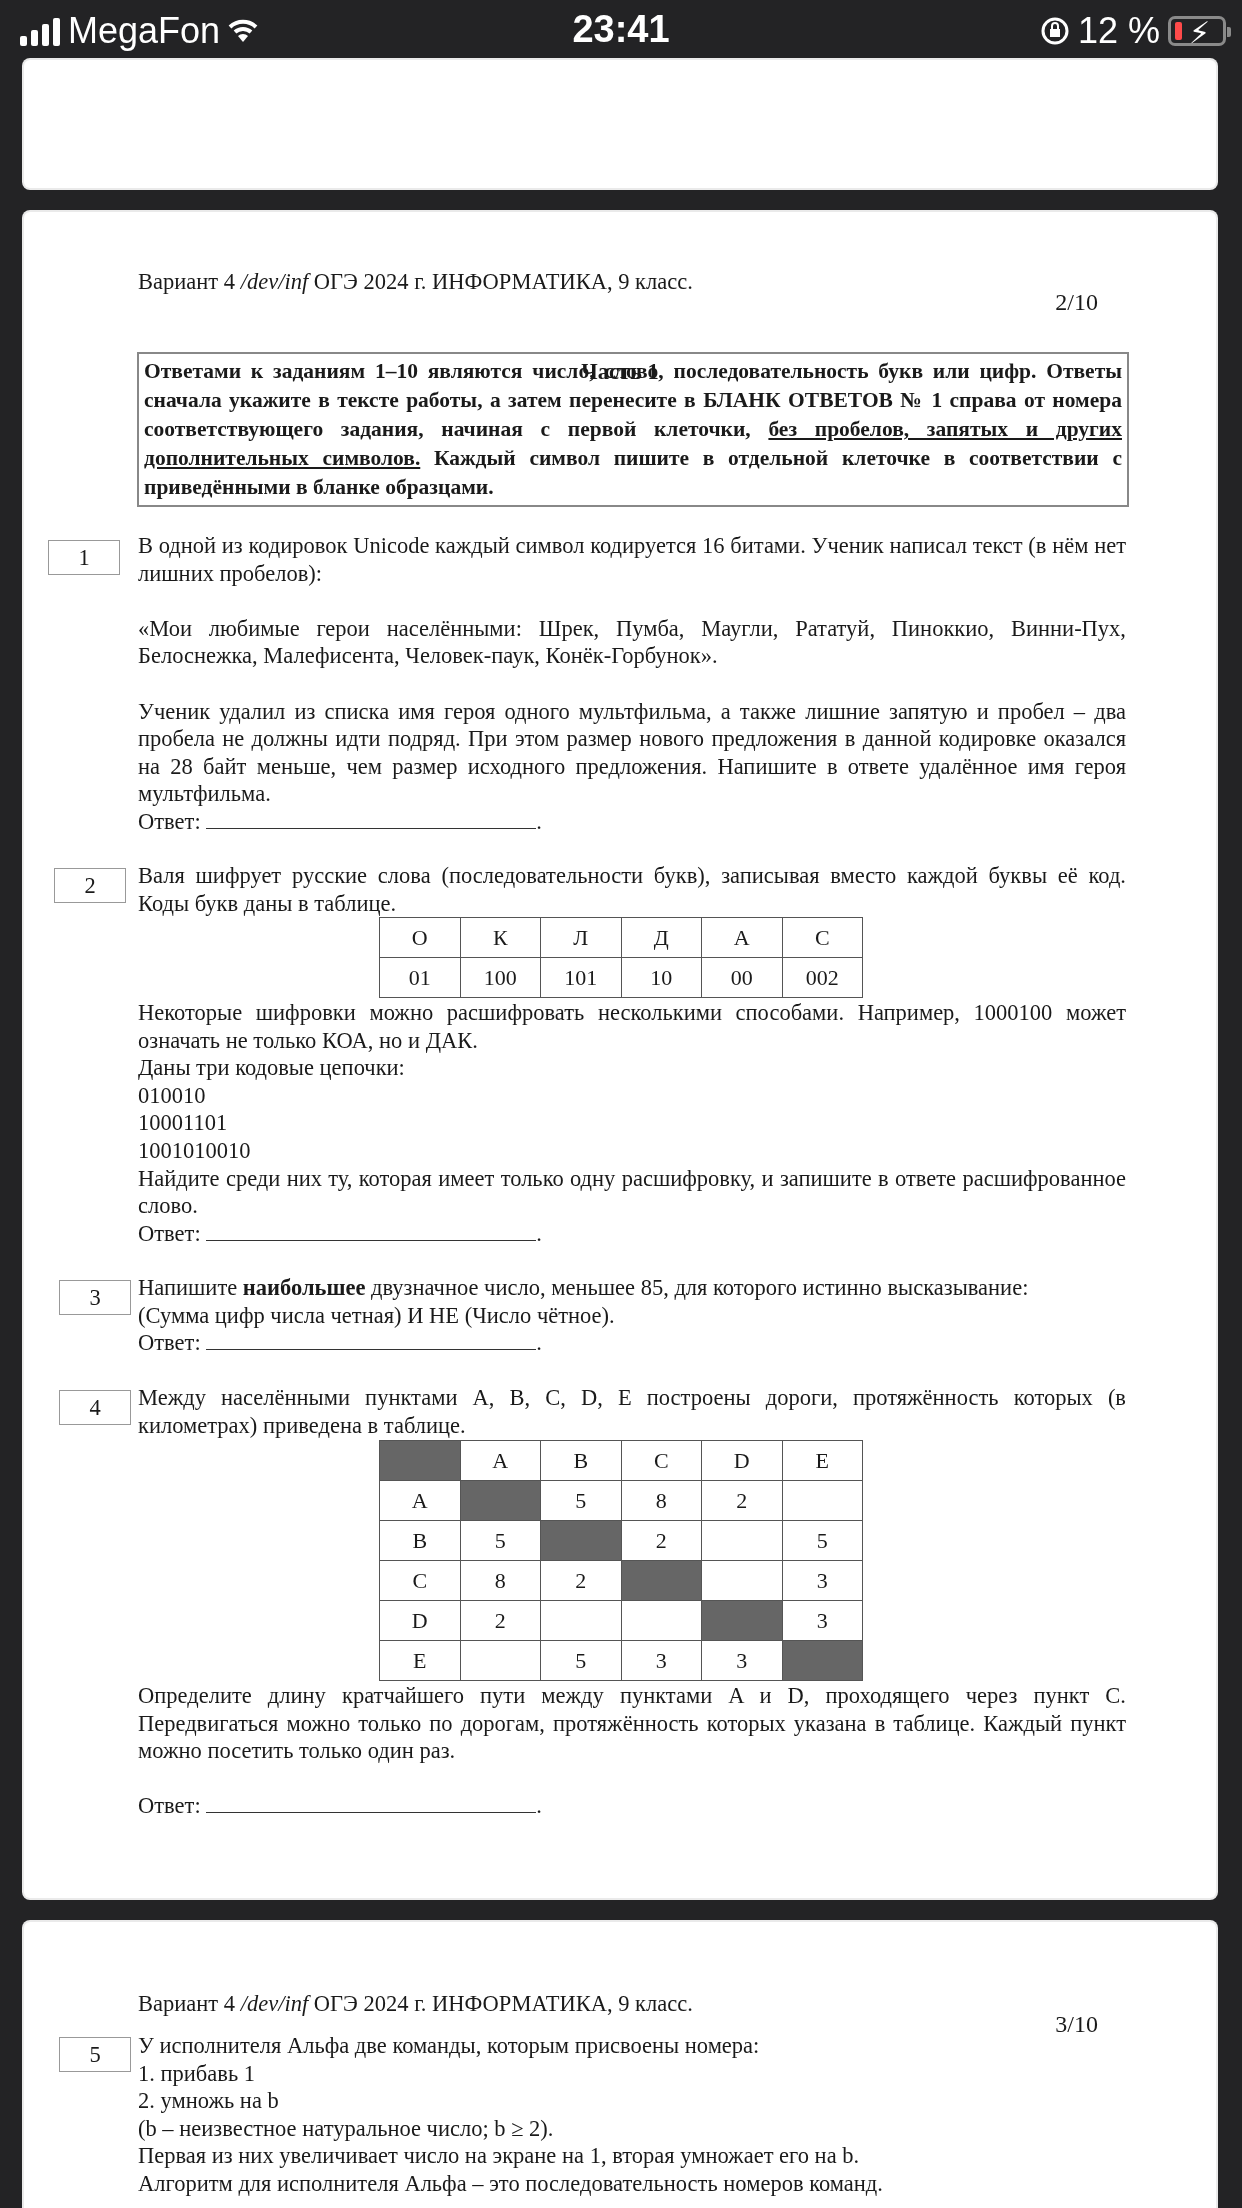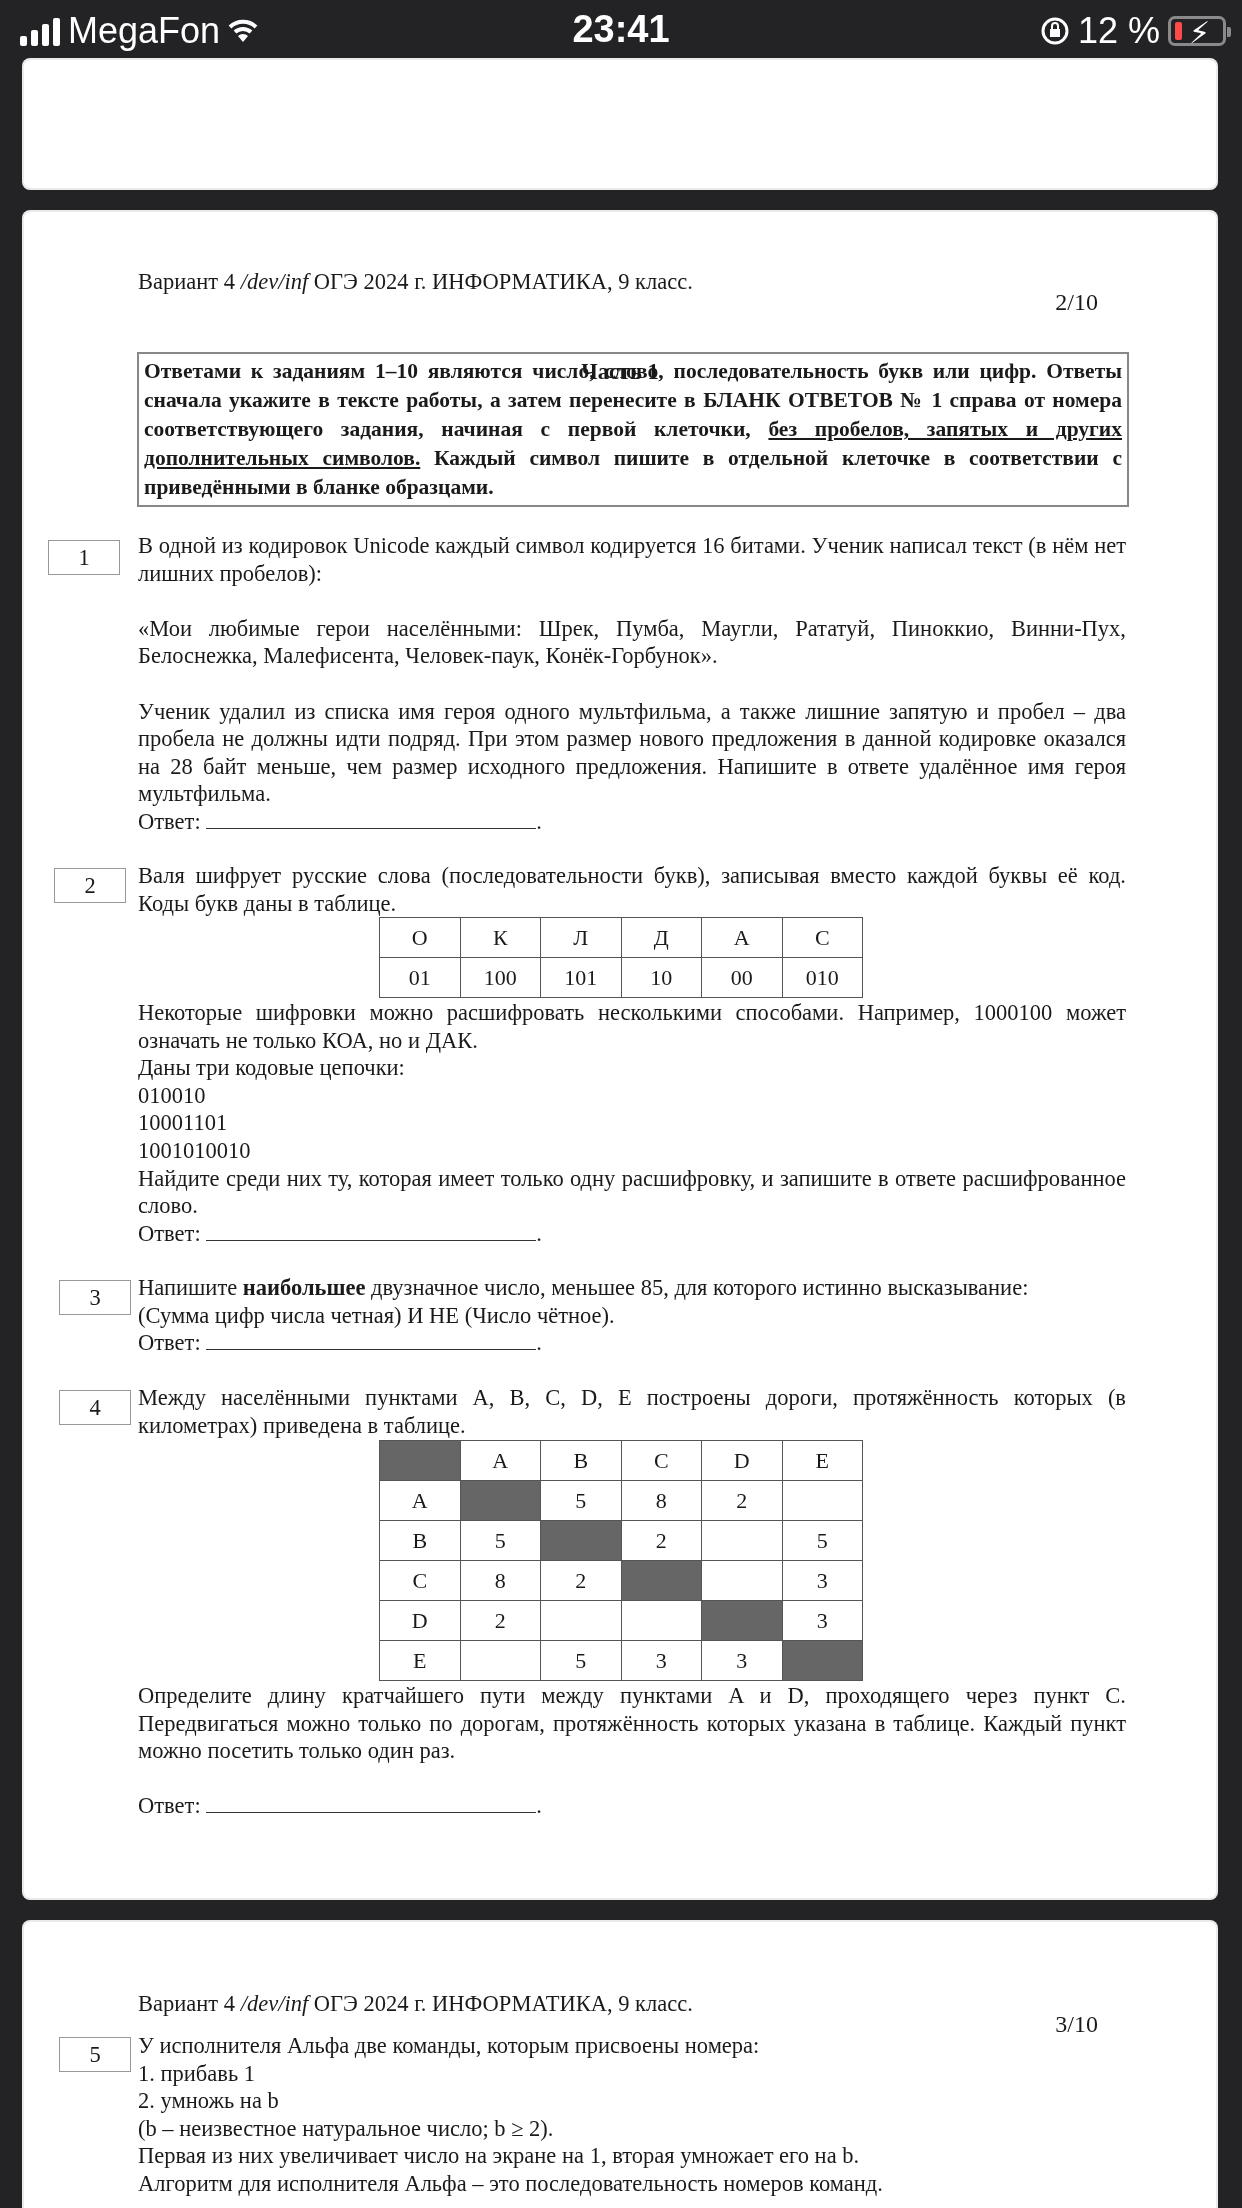--- a/index.html
+++ b/index.html
@@ -116,21 +116,21 @@
       <td>Д</td>
       <td>А</td>
       <td>С</td>
     </tr>
     <tr>
       <td>01</td>
       <td>100</td>
       <td>101</td>
       <td>10</td>
       <td>00</td>
-      <td>010</td>
+      <td>002</td>
     </tr>
   </tbody>
     </table>
   <div class="text" style="top:787px;">
     <p>Некоторые шифровки можно расшифровать несколькими способами. Например, 1000100 может означать не только КОА, но и ДАК.</p>
     <p>Даны три кодовые цепочки:</p>
     <p>010010</p>
     <p>10001101</p>
     <p>1001010010</p>
     <p>Найдите среди них ту, которая имеет только одну расшифровку, и запишите в ответе расшифрованное слово.</p>

